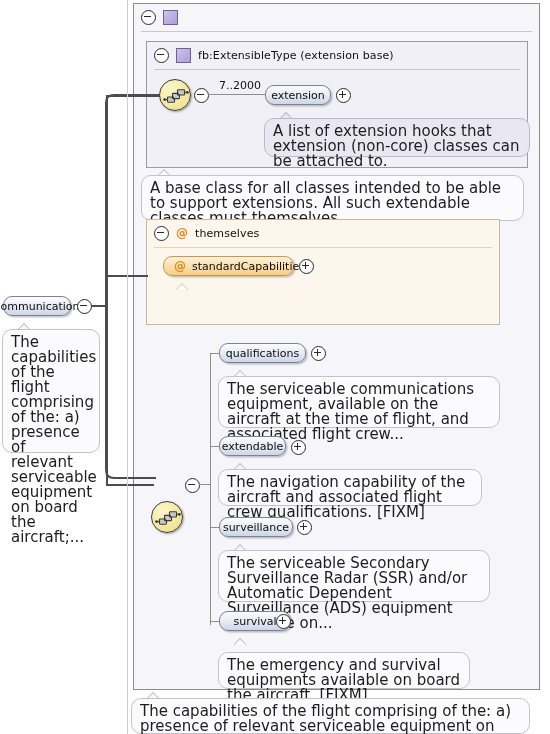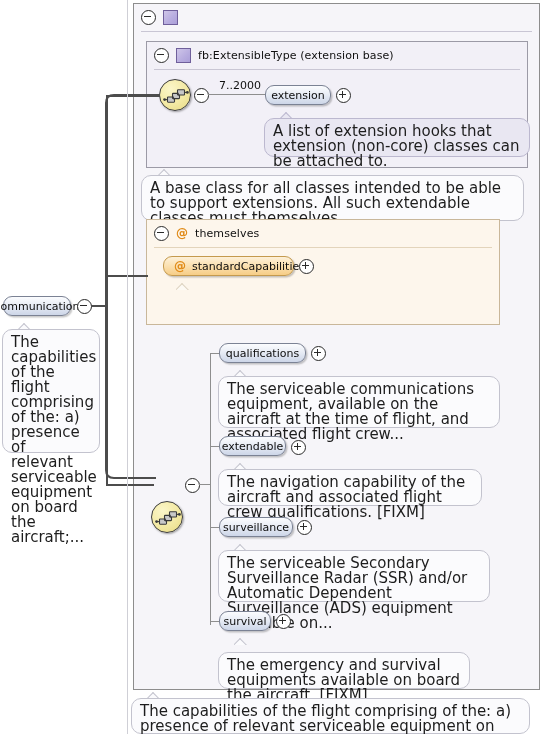--- a/index.html
+++ b/index.html
@@ -332,21 +332,21 @@
 
   <div class="abs node" style="left:219px; top:517px; width:74px;">
     <span>surveillance</span>
   </div>
   <div class="abs" style="left:297px; top:520px;">
     <span class="circ plus"></span>
   </div>
   <div class="tail abs" style="left:234px; top:544px;"></div>
   <div class="abs anno" style="left:218px; top:550px; width:272px; height:52px;">The serviceable Secondary Surveillance Radar (SSR) and/or Automatic Dependent Surveillance (ADS) equipment available on...</div>
 
-  <div class="abs node" style="left:219px; top:611px; width:52px;">
+  <div class="abs node" style="left:219px; top:611px; width:72px;">
     <span>survival</span>
   </div>
   <div class="abs" style="left:276px; top:614px;">
     <span class="circ plus"></span>
   </div>
   <div class="tail abs" style="left:234px; top:638px;"></div>
   <div class="abs anno" style="left:218px; top:644px; width:252px; height:37px;margin-top:8px;">The emergency and survival equipments available on board the aircraft. [FIXM]</div>
 
   <div class="abs node" style="left:3px; top:296px; width:68px;">
     <span>communication</span>

